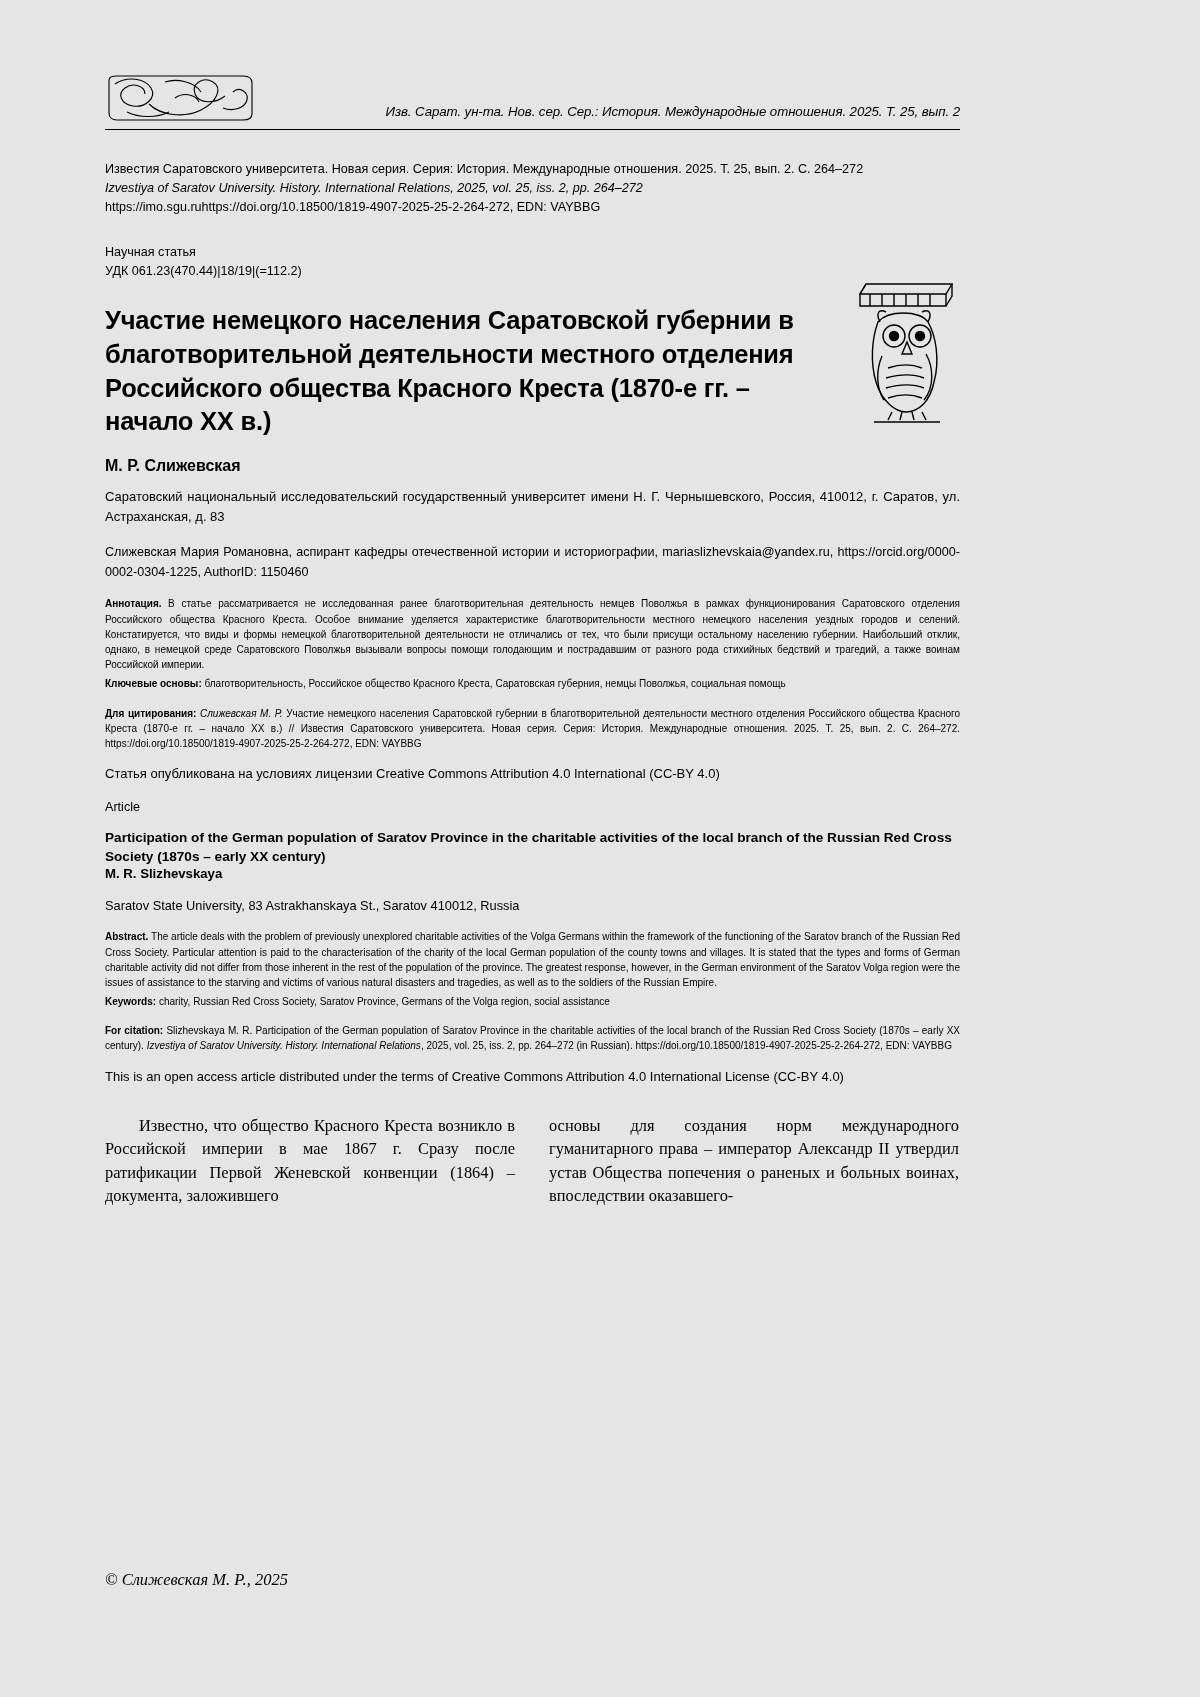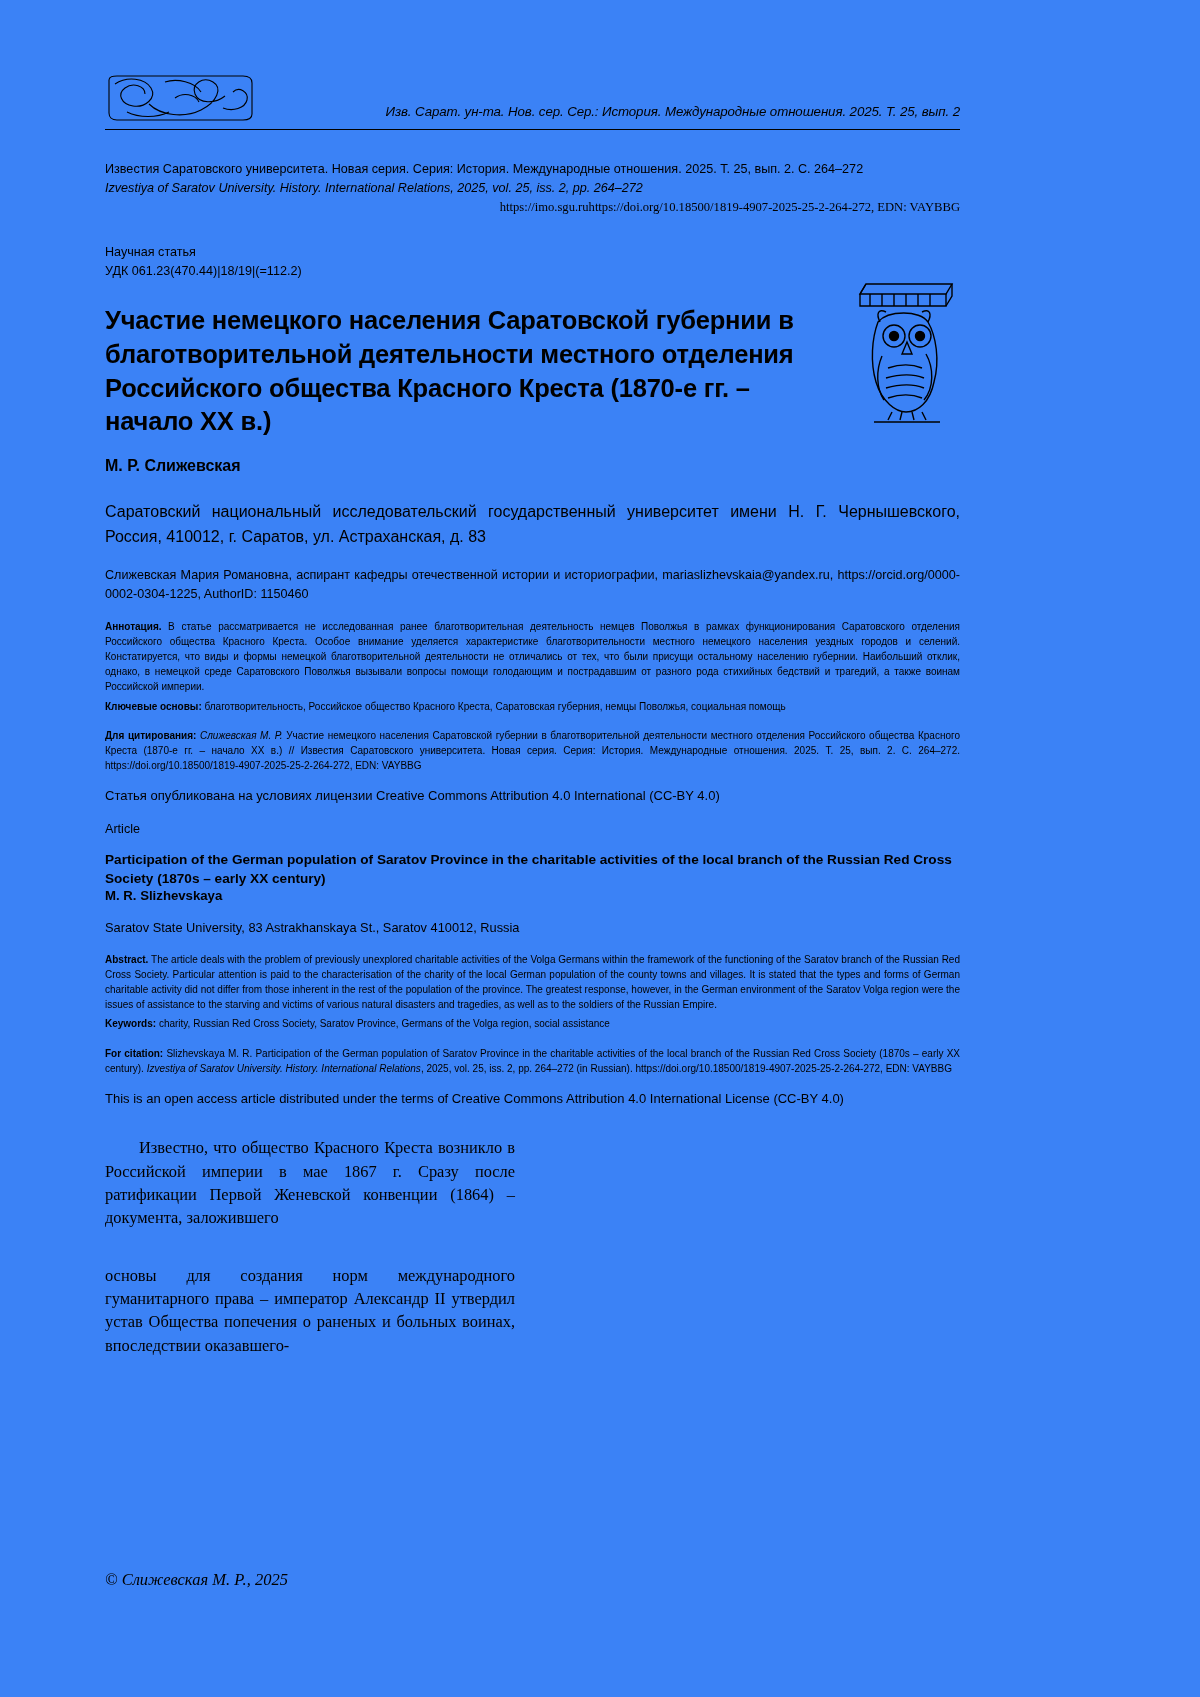--- a/index.html
+++ b/index.html
@@ -13,21 +13,21 @@
     font-family: "Liberation Sans", sans-serif;
     color: #000000;
     position: relative;
     overflow: hidden;
   }
   .page {
     position: absolute;
     left: 0; top: 0;
     width: 1200px;
     height: 1697px;
-    background: #3b82f6;
+    background: #e5e5e5;
   }
   .content {
     position: absolute;
     left: 105px;
     top: 70px;
     width: 855px;
   }
 
   
   .runhead {
@@ -54,22 +54,21 @@
 
   
   .journal {
     margin-top: 30px;
     font-size: 12.6px;
     line-height: 1.5;
   }
   .journal .ital { font-style: italic; }
   .journal-row {
     display: flex;
-    justify-content: flex-end;
-    font-family: Liberation Serif, serif;
+    justify-content: flex-start;
   }
   .journal-row .left { white-space: nowrap; }
   .journal-row .right { white-space: nowrap; }
 
   
   .arttype {
     margin-top: 26px;
     font-size: 12.6px;
     line-height: 1.5;
   }
@@ -95,22 +94,22 @@
     height: 150px;
   }
 
   .authors-ru {
     margin-top: 18px;
     font-size: 16px;
     font-weight: bold;
   }
 
   .affil-ru {
-    margin-top: 25px;
-    font-size: 16px;
+    margin-top: 12px;
+    font-size: 13px;
     line-height: 1.55;
     text-align: justify;
   }
   .authorinfo-ru {
     margin-top: 16px;
     font-size: 12.6px;
     line-height: 1.55;
     text-align: justify;
   }
 
@@ -155,21 +154,20 @@
     margin-top: 14px;
     font-size: 12.8px;
     line-height: 1.5;
   }
 
   
   .body-cols {
     margin-top: 28px;
     display: flex;
     gap: 34px;
-    flex-direction: column;
   }
   .col {
     width: 410px;
     font-family: "Liberation Serif", serif;
     font-size: 16.4px;
     line-height: 1.42;
     text-align: justify;
     text-justify: inter-word;
   }
   .col p { margin: 0; }

